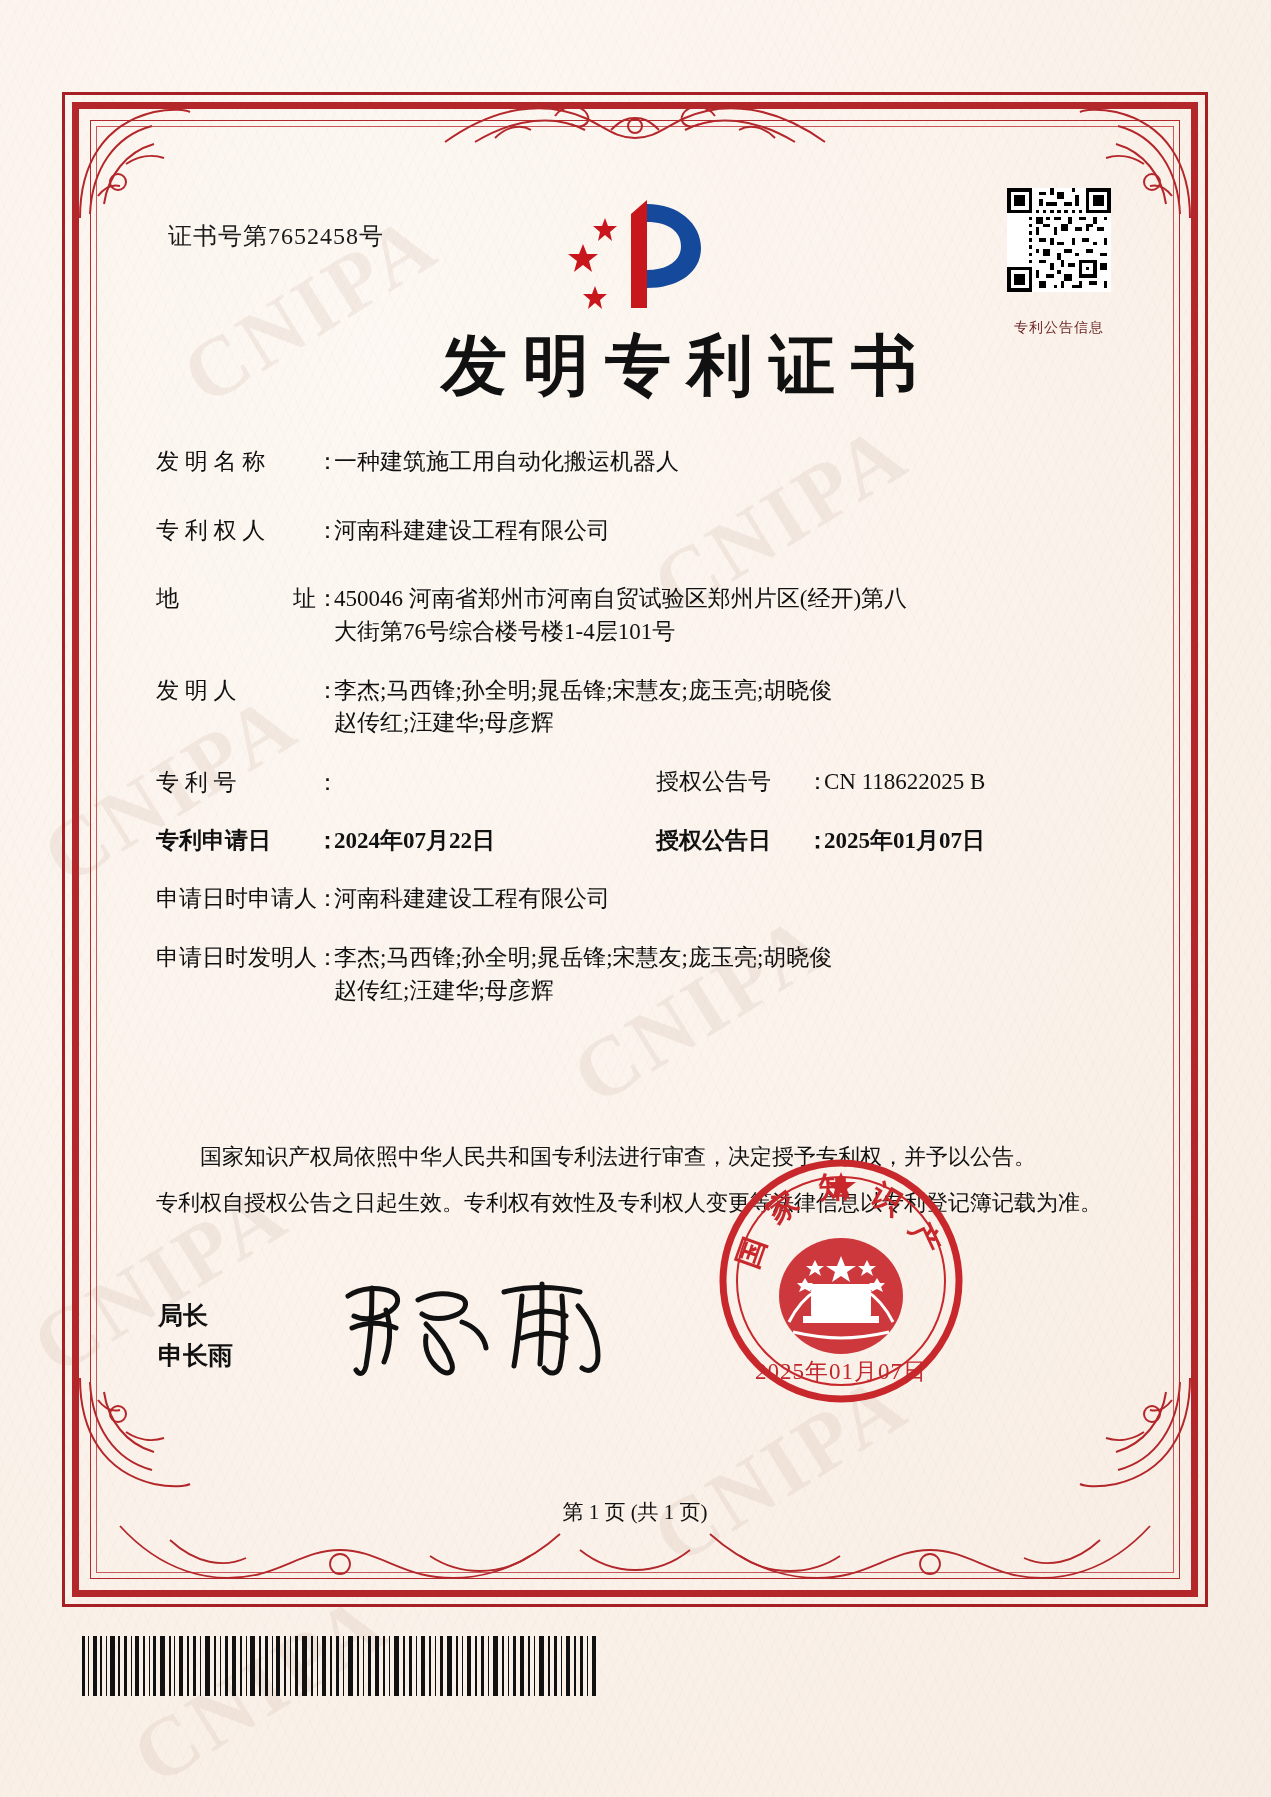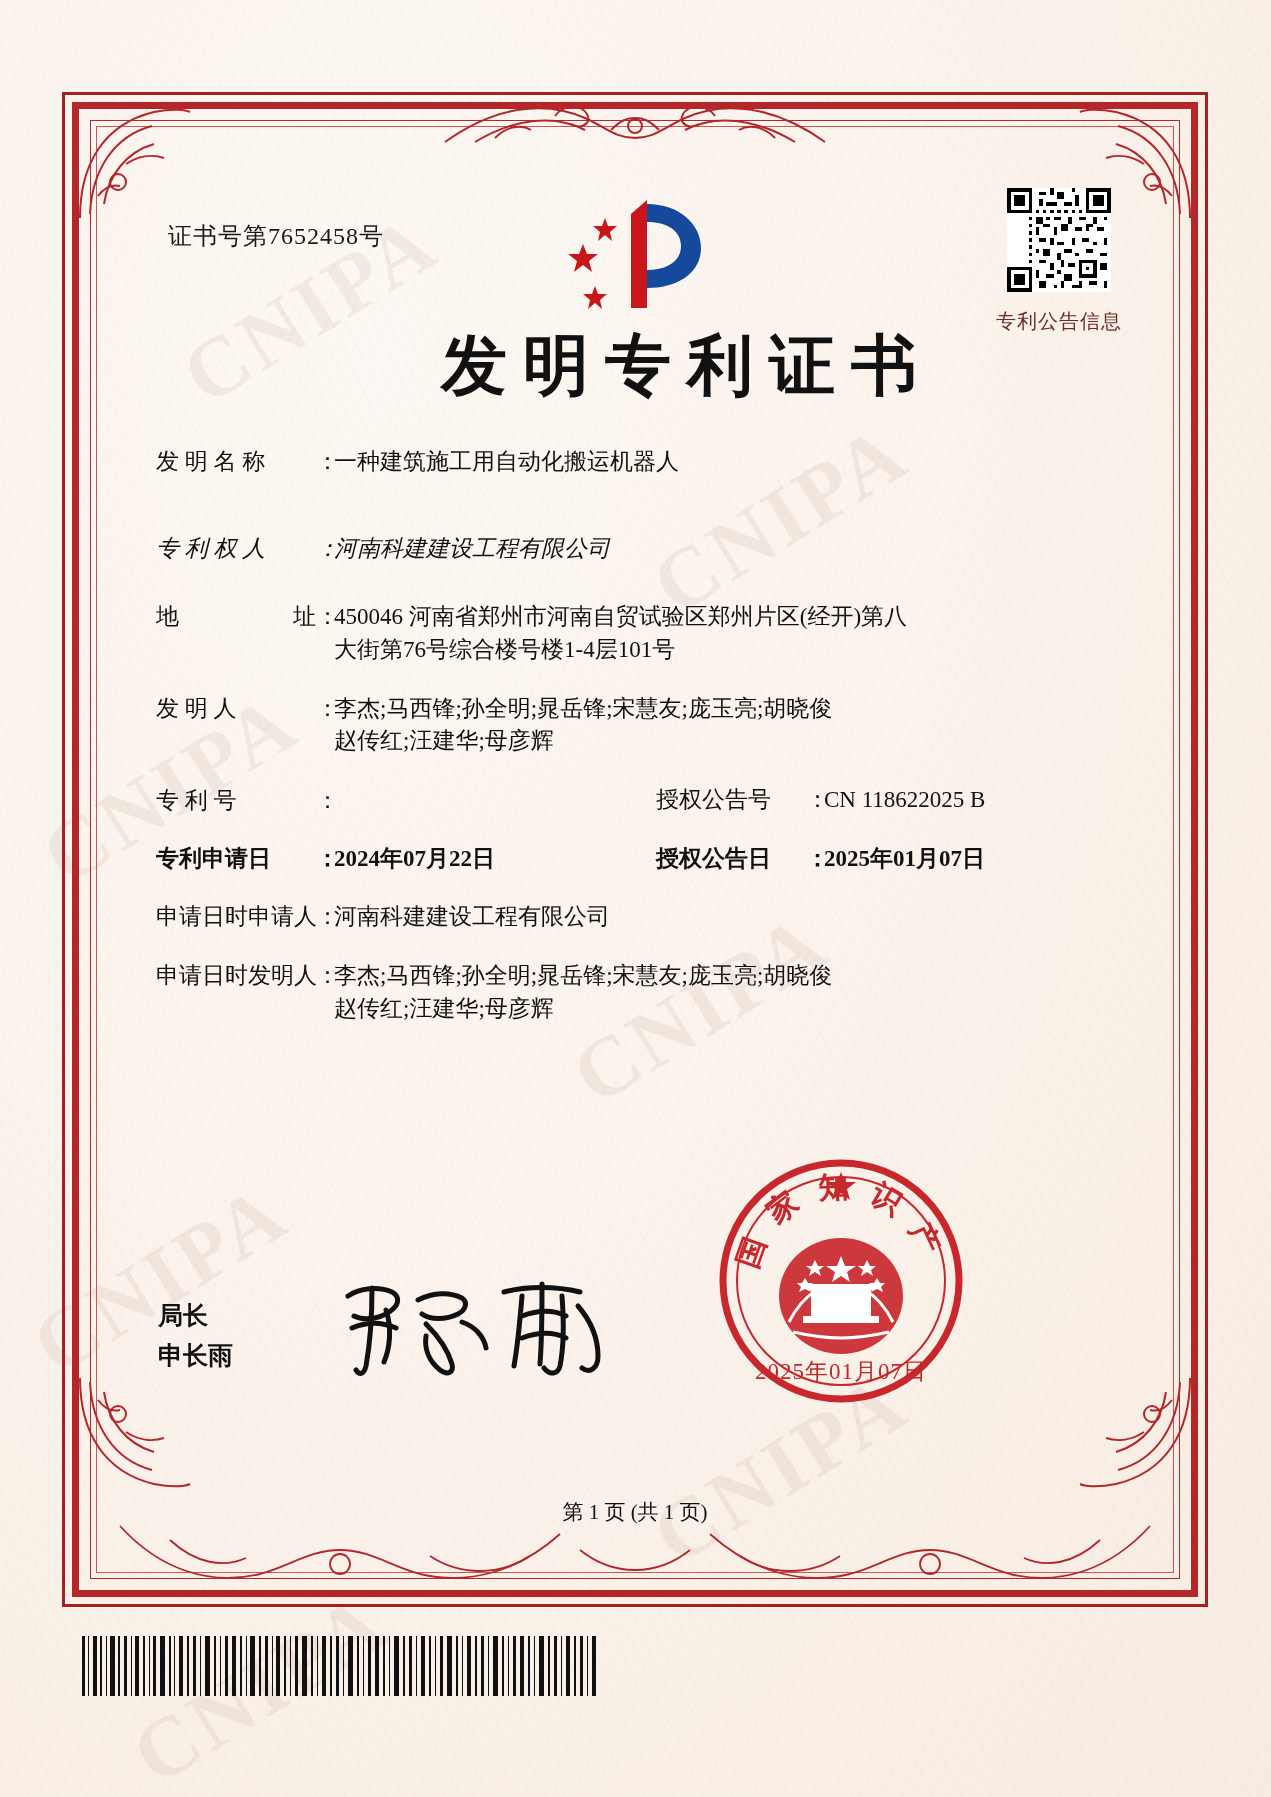--- a/index.html
+++ b/index.html
@@ -144,22 +144,22 @@
     text-align: center;
   }
   .qr-code {
     width: 104px;
     height: 104px;
     margin: 0 auto;
     background-color: #fff;
     image-rendering: pixelated;
   }
   .qr-label {
-    margin-top: 12px;
-    font-size: 20px;
+    margin-top: 23px;
+    font-size: 14px;
     color: #6d2a28;
     letter-spacing: 1px;
     white-space: nowrap;
   }
 
   .main-title {
     position: absolute;
     left: 0;
     top: 195px;
     width: 1078px;
@@ -500,21 +500,21 @@
     <div class="main-title">发明专利证书</div>
 
     <div class="fields">
 
       <div class="field-row">
         <div class="field-label spread">发 明 名 称</div>
         <div class="field-colon">：</div>
         <div class="field-value">一种建筑施工用自动化搬运机器人</div>
       </div>
 
-      <div class="field-row" style="margin-top:54px;font-style:italic;">
+      <div class="field-row" style="margin-top:36px;">
         <div class="field-label spread">专 利 权 人</div>
         <div class="field-colon">：</div>
         <div class="field-value">河南科建建设工程有限公司</div>
       </div>
 
       <div class="field-row" style="margin-top:36px;">
         <div class="field-label spread">
             <span>地</span>
             <span>址</span>
           </div>
@@ -569,20 +569,24 @@
         <div class="field-label">申请日时发明人</div>
         <div class="field-colon">：</div>
         <div class="field-value">
           <span>李杰;马西锋;孙全明;晁岳锋;宋慧友;庞玉亮;胡晓俊</span>
           <span class="line2">赵传红;汪建华;母彦辉</span>
         </div>
       </div>
 
     </div>
 
+    <div class="statement">
+      <p class="indent">国家知识产权局依照中华人民共和国专利法进行审查，决定授予专利权，并予以公告。</p>
+      <p>专利权自授权公告之日起生效。专利权有效性及专利权人变更等法律信息以专利登记簿记载为准。</p>
+    </div>
 
     <div class="director-block">
       <div>局长</div>
       <div>申长雨</div>
     </div>
 
     <svg class="signature" viewBox="0 0 300 120">
       <g fill="none" stroke="#111" stroke-width="5" stroke-linecap="round" stroke-linejoin="round">
         <path d="M22 30 C 34 22, 52 20, 66 26 C 72 29, 74 36, 68 42 C 58 52, 40 56, 28 50"></path>
         <path d="M46 22 C 46 50, 44 78, 40 100 C 38 108, 34 110, 30 104"></path>

